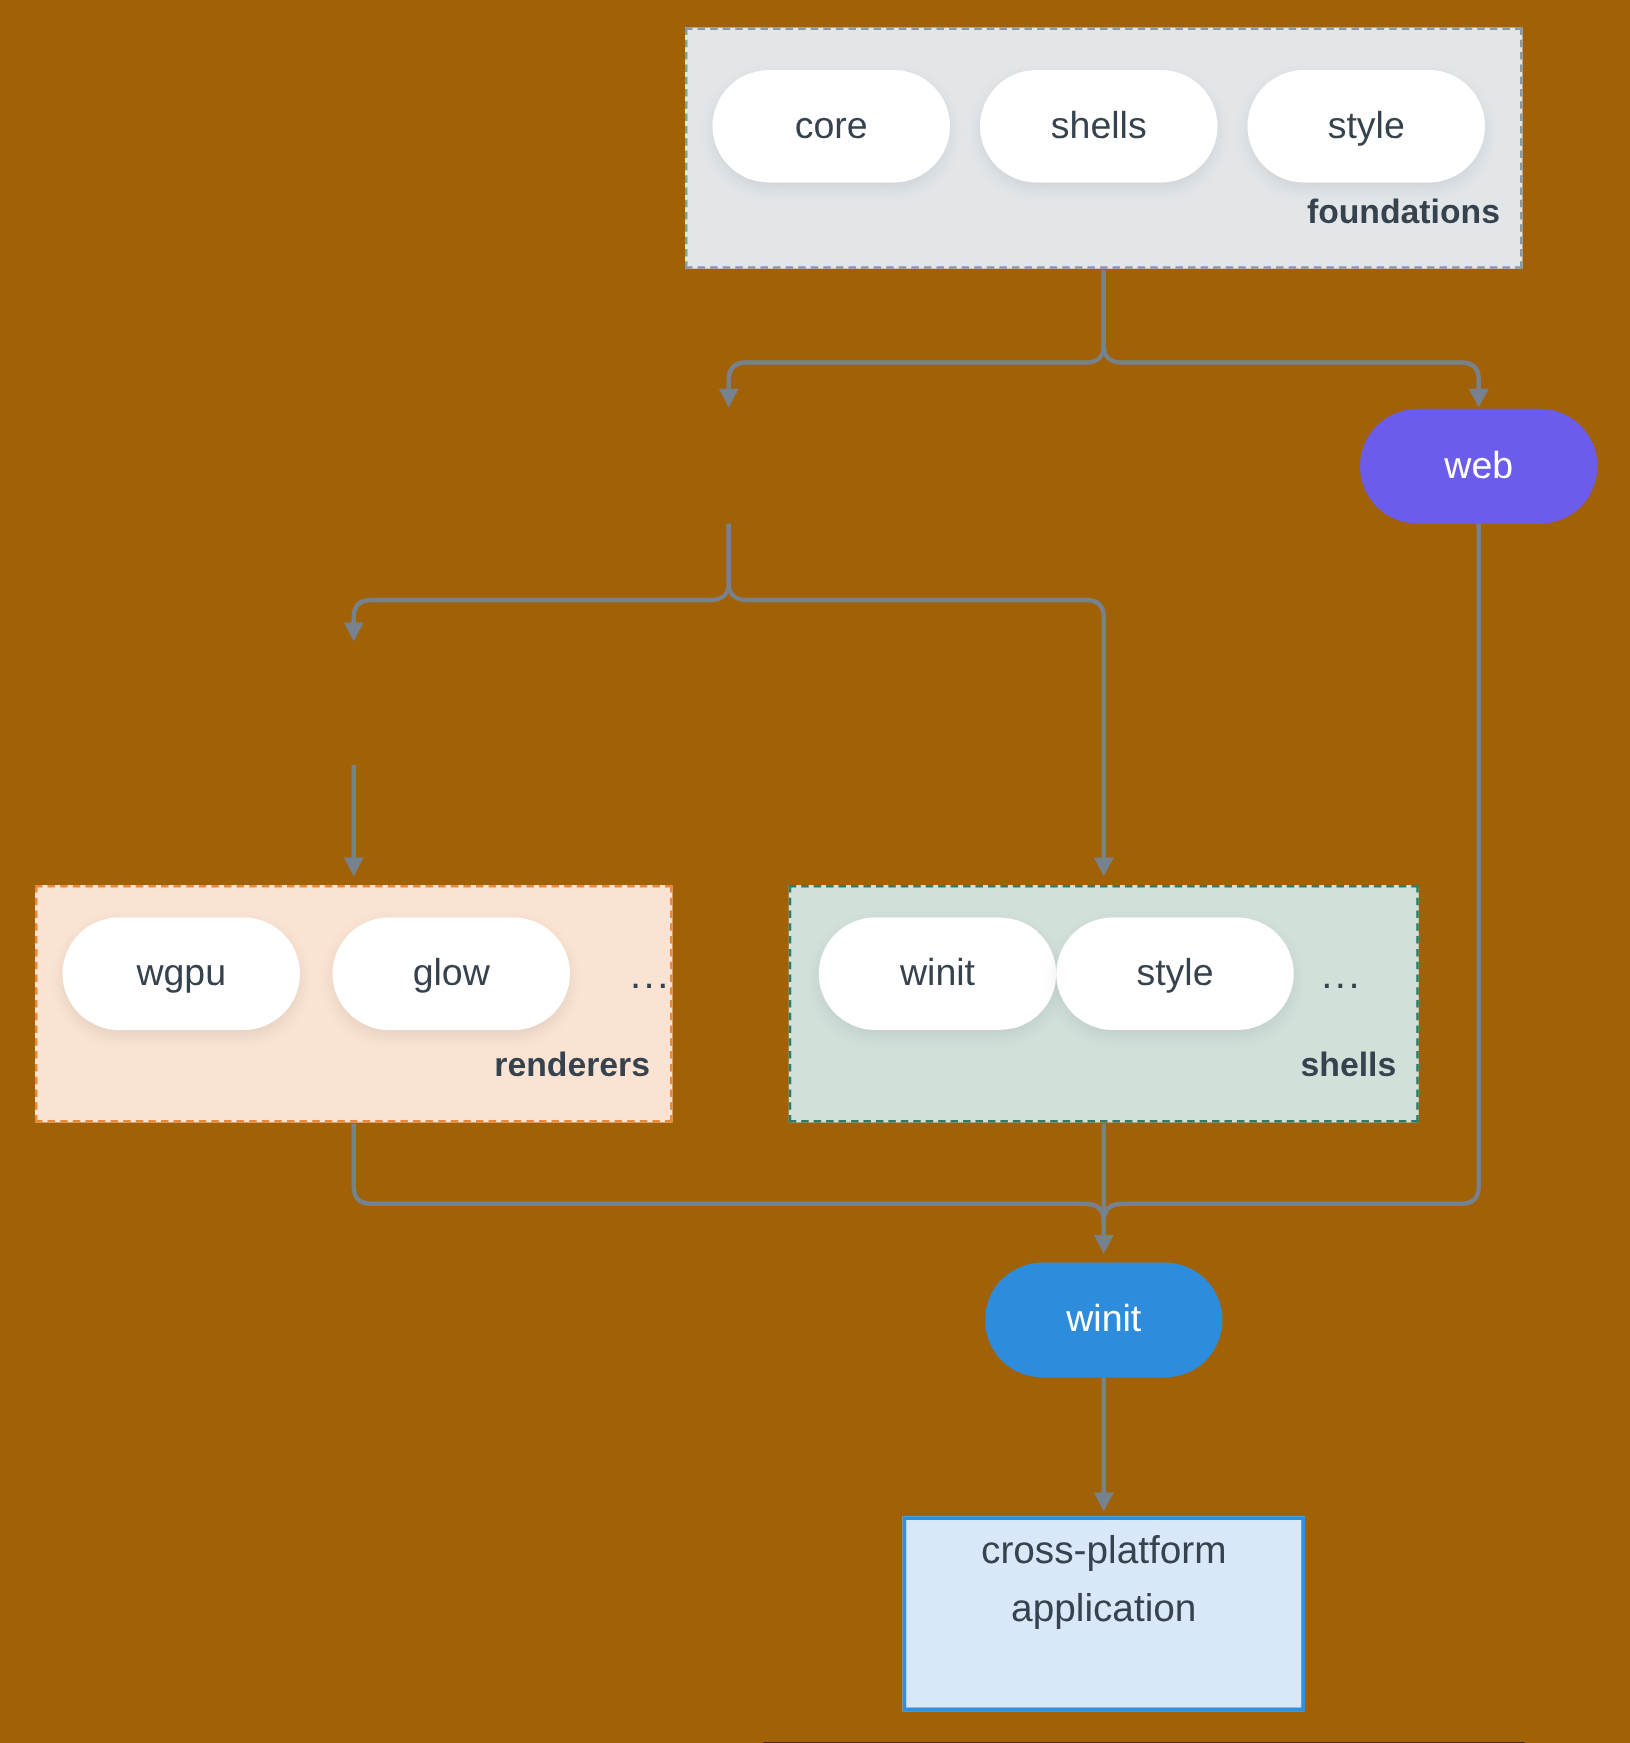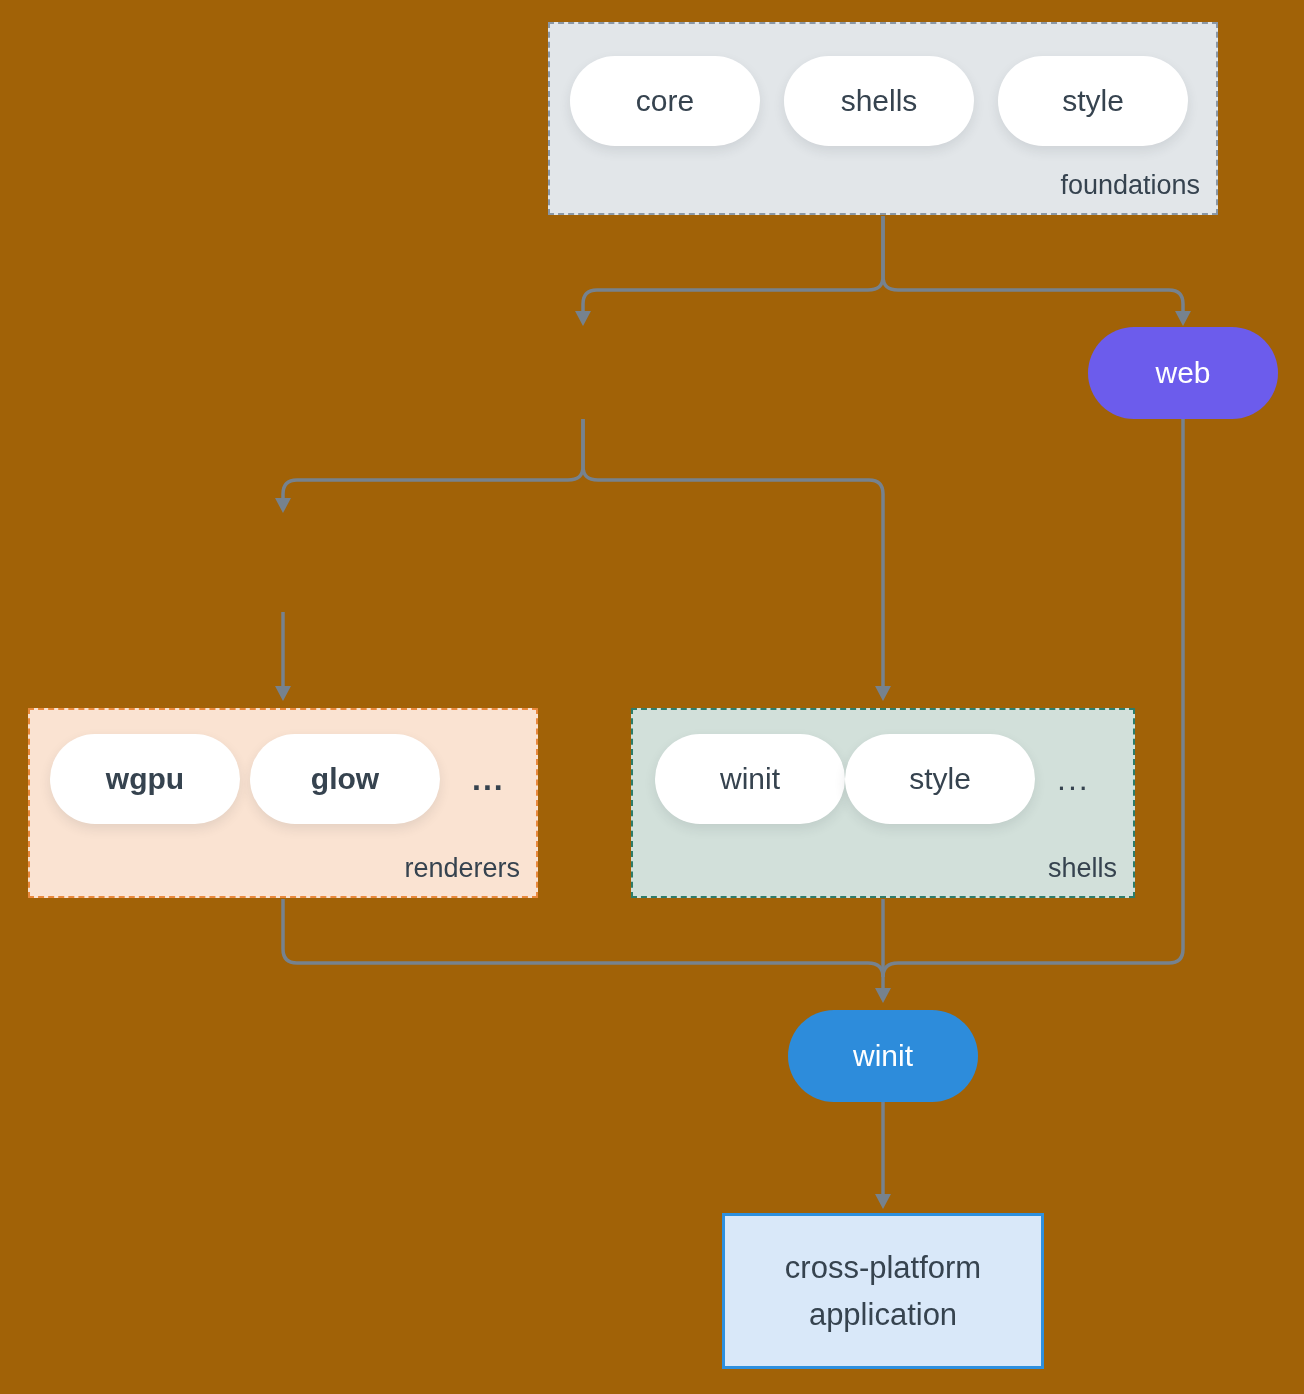--- a/index.html
+++ b/index.html
@@ -28,23 +28,24 @@
     position: absolute;
     box-sizing: border-box;
   }
   .group .pill-row {
     display: flex;
     align-items: center;
   }
   .group-label {
     position: absolute;
     right: 16px;
-    bottom: 12px;
+    bottom: 28px;
     font-size: 27px;
     color: #36434F;
+    font-weight: bold;
   }
   .pill-white {
     width: 190px;
     height: 90px;
     background: #FFFFFF;
     border-radius: 46px;
     display: flex;
     align-items: center;
     justify-content: center;
     font-size: 30px;
@@ -75,21 +76,21 @@
     background: #E2E6E9;
     border: 2px dashed #8B98A6;
   }
   #foundations .pill-row { padding: 32px 0 0 20px; gap: 24px; }
   #renderers {
     left: 28px; top: 708px;
     width: 510px; height: 190px;
     background: #FAE3D2;
     border: 2px dashed #E9893C;
   }
-  #renderers .pill-row { padding: 24px 0 0 20px; gap: 10px; font-weight: bold; }
+  #renderers .pill-row { padding: 24px 0 0 20px; gap: 26px; }
   #shells {
     left: 631px; top: 708px;
     width: 504px; height: 190px;
     background: #D2E0DA;
     border: 2px dashed #2E7D6B;
   }
   #shells .pill-row { padding: 24px 0 0 22px; }
 
   #native   { left: 488px;  top: 327px;  background: #6C5CEC; }
   #web      { left: 1088px; top: 327px;  background: #6C5CEC; }
@@ -99,21 +100,20 @@
   #application {
     position: absolute;
     left: 722px; top: 1213px;
     width: 322px; height: 156px;
     box-sizing: border-box;
     background: #D9E8F9;
     border: 3px solid #2E90DF;
     display: flex;
     flex-direction: column;
     align-items: center;
-    justify-content: center;
     font-size: 31px;
     line-height: 47px;
     color: #36434F;
     text-align: center;
   }
 </style>
 </head>
 <body>
 
 <div class="canvas">

